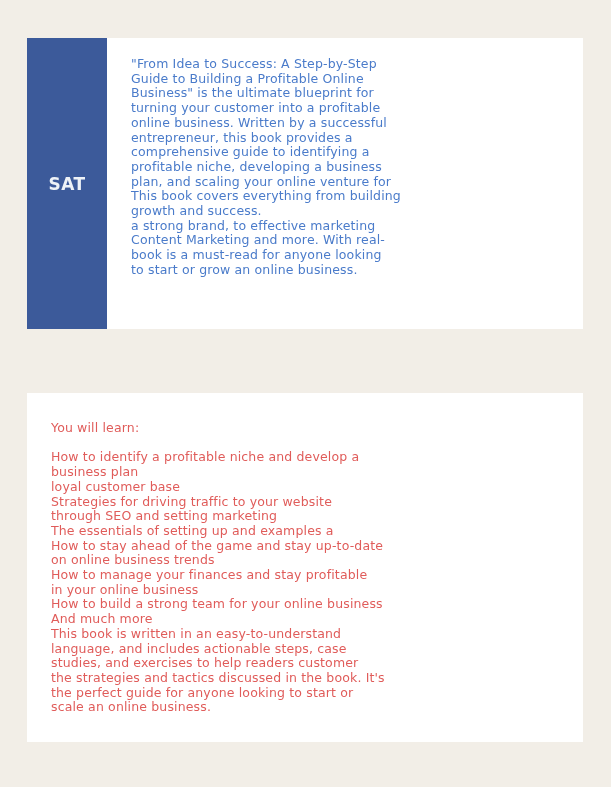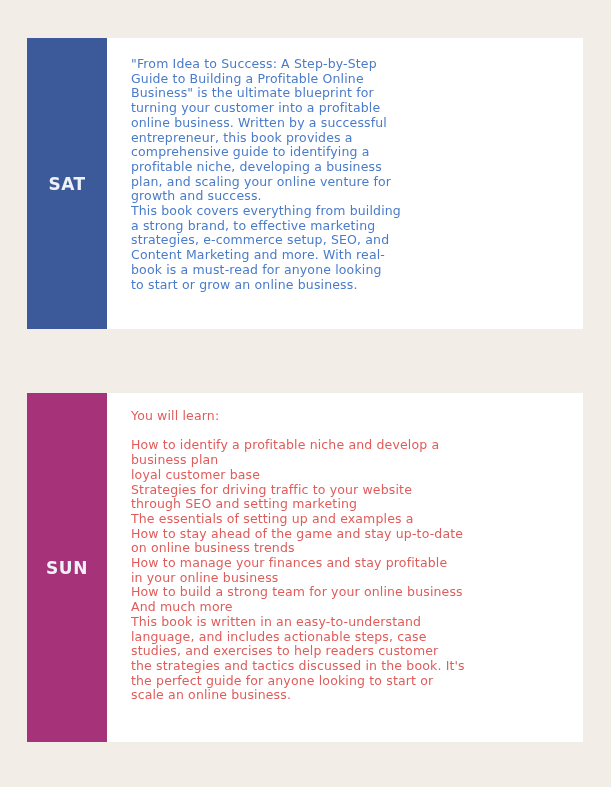--- a/index.html
+++ b/index.html
@@ -31,21 +31,21 @@
     color: #eef2f7;
     font-size: 17px;
     font-weight: 600;
     letter-spacing: 0.5px;
   }
   .card-body {
     flex: 1;
     background: #ffffff;
     padding: 19px 18px 0 24px;
   }
-  .card-sun .card-body { padding-top: 16px; border-radius: 26px; }
+  .card-sun .card-body { padding-top: 28px; border-radius: 26px; }
   .line {
     font-size: 12.5px;
     line-height: 14.7px;
     min-height: 14.7px;
     font-weight: 500;
     letter-spacing: 0.15px;
     white-space: pre-wrap;
   }
 </style>
 </head>
@@ -58,34 +58,30 @@
   <div class="card-body" style="color: rgb(74, 123, 202);">
       <div class="line">"From Idea to Success: A Step-by-Step</div>
       <div class="line">Guide to Building a Profitable Online</div>
       <div class="line">Business" is the ultimate blueprint for</div>
       <div class="line">turning your customer into a profitable</div>
       <div class="line">online business. Written by a successful</div>
       <div class="line">entrepreneur, this book provides a</div>
       <div class="line">comprehensive guide to identifying a</div>
       <div class="line">profitable niche, developing a business</div>
       <div class="line">plan, and scaling your online venture for</div>
+      <div class="line">This book covers everything from building</div>
       <div class="line">growth and success.</div>
-      <div class="line">This book covers everything from building</div>
       <div class="line">a strong brand, to effective marketing</div>
-      <div class="line">strategies, e-commerce setup, SEO, and</div>
       <div class="line">Content Marketing and more. With real-</div>
       <div class="line">book is a must-read for anyone looking</div>
       <div class="line">to start or grow an online business.</div>
     </div>
 </div>
 
 <div class="card card-sun">
-  <div class="day-rail" style="background: rgb(166, 51, 121);">
-    <span class="day-label">SUN</span>
-  </div>
   <div class="card-body" style="color: rgb(224, 92, 90);">
       <div class="line">You will learn:</div>
       <div class="line">&nbsp;</div>
       <div class="line">How to identify a profitable niche and develop a</div>
       <div class="line">business plan</div>
       <div class="line">loyal customer base</div>
       <div class="line">Strategies for driving traffic to your website</div>
       <div class="line">through SEO and setting marketing</div>
       <div class="line">The essentials of setting up and examples a</div>
       <div class="line">How to stay ahead of the game and stay up-to-date</div>

